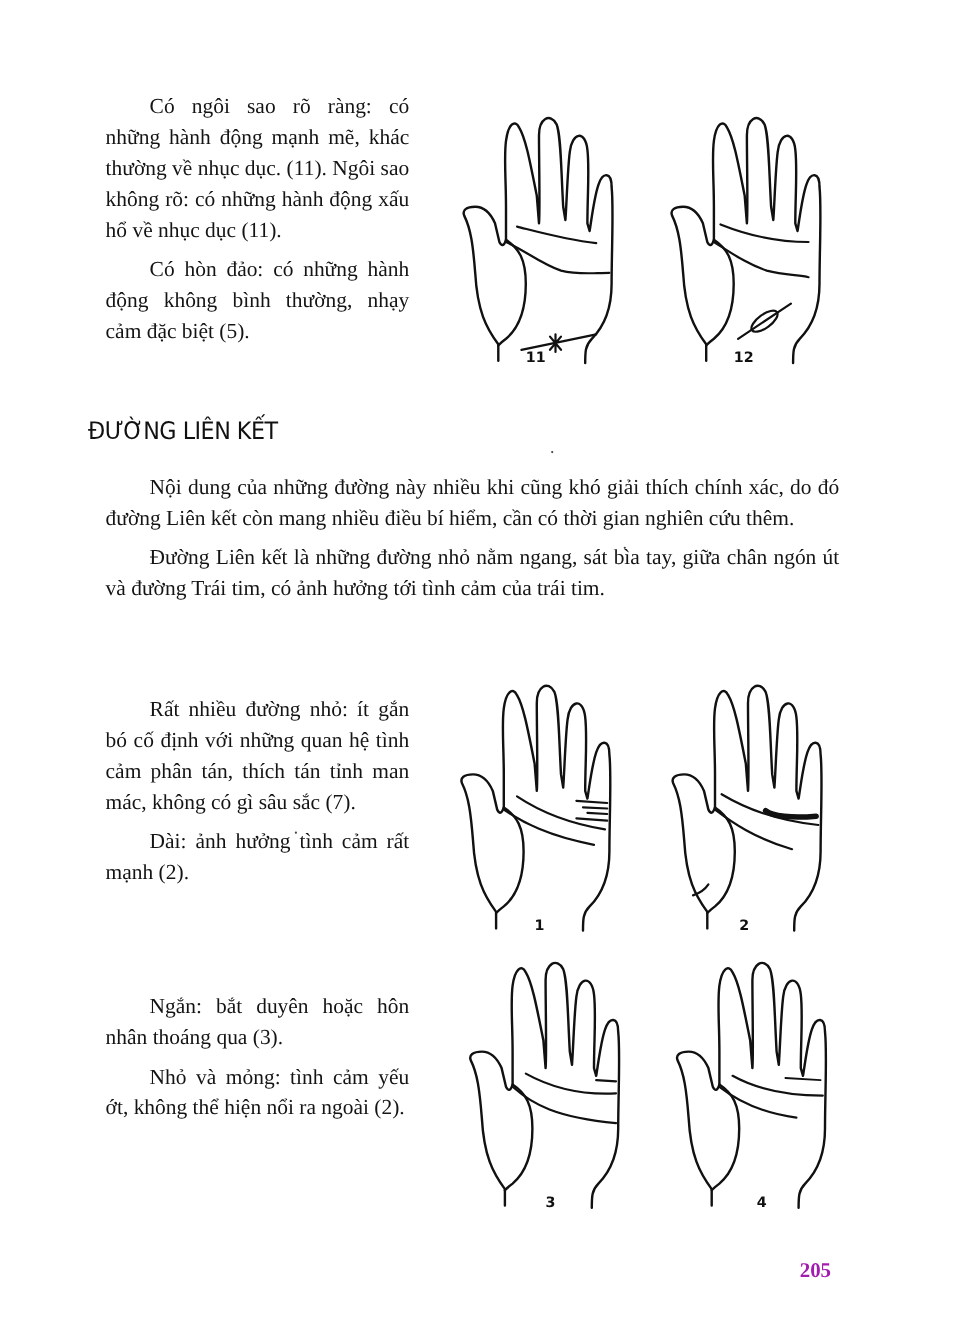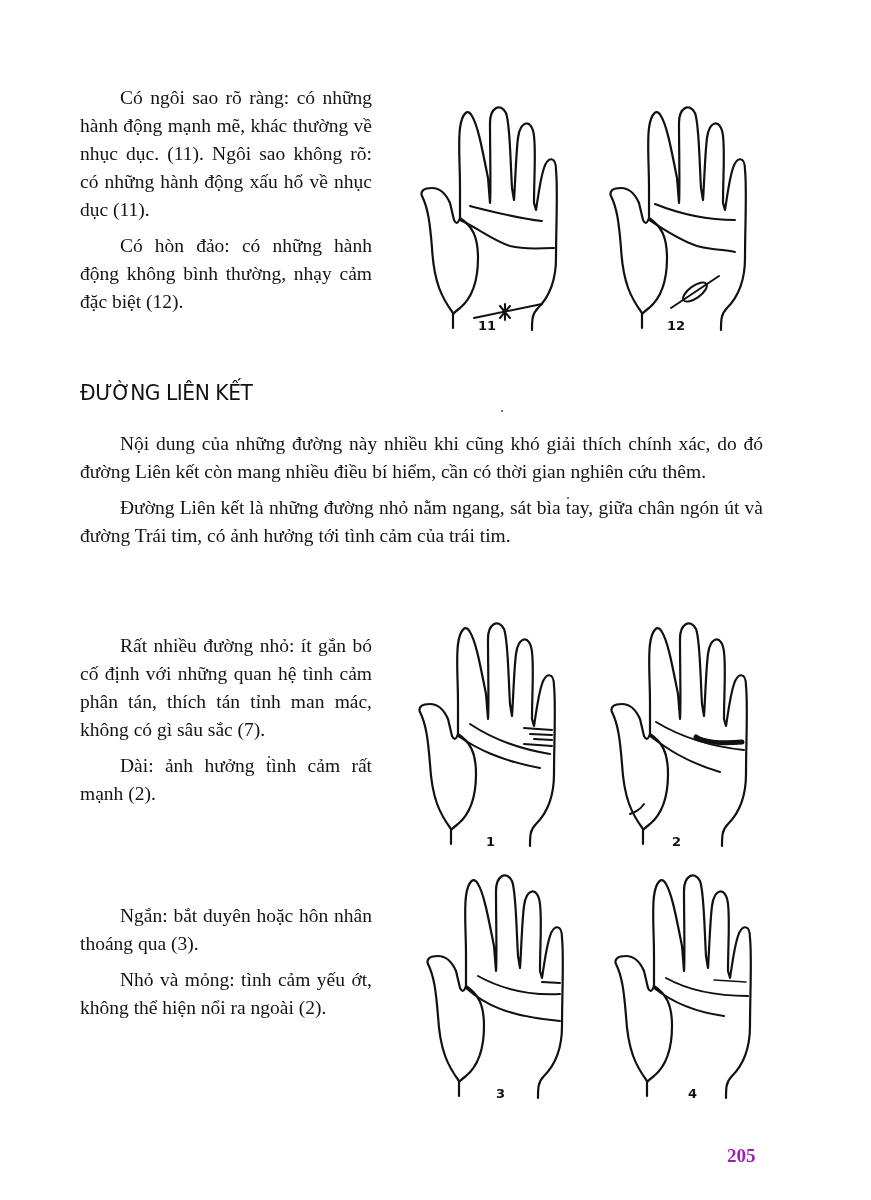--- a/index.html
+++ b/index.html
@@ -5,21 +5,21 @@
   html, body { margin: 0; padding: 0; background: #ffffff; }
   body { width: 871px; height: 1200px; position: relative; overflow: hidden; color: #111; }
   .para {
     position: absolute;
     font-family: "Liberation Serif", "DejaVu Serif", serif;
     font-size: 19.5px;
     line-height: 28px;
     text-align: justify;
     color: #141414;
   }
-  .para p { margin: 0 0 8px 0; text-indent: 40px; }
+  .para p { margin: 0 0 8px 16px; text-indent: 40px; }
   .heading {
     position: absolute;
     left: 80px; top: 380px;
     font-family: "DejaVu Sans", "Liberation Sans", sans-serif;
     font-size: 22px;
     letter-spacing: -0.5px;
     transform: scaleX(0.92);
     transform-origin: left;
     color: #111;
   }
@@ -57,21 +57,21 @@
                C118,90 120,72 124,60 C128,48 136,48 136,62 C138,80 136,120 136,150
                C136,175 128,190 118,200 C112,206 112,212 112,222"></path>
 
       <path d="M40,110 C52,118 58,128 58,150 C58,175 52,190 40,200 C36,203 34,205 33,206"></path>
     </g>
   </defs>
 </svg>
 
 <div class="para" style="left:80px; top:84px; width:292px;">
   <p>Có ngôi sao rõ ràng: có những hành động mạnh mẽ, khác thường về nhục dục. (11). Ngôi sao không rõ: có những hành động xấu hổ về nhục dục (11).</p>
-  <p>Có hòn đảo: có những hành động không bình thường, nhạy cảm đặc biệt (12).</p>
+  <p>Có hòn đảo: có những hành động không bình thường, nhạy cảm đặc biệt (5).</p>
 </div>
 
 <div class="figure" style="left:416px; top:100px;">
   <svg width="150" height="235" viewBox="-4 -8 150 235">
     <use href="#hand-outline"></use>
     <g fill="none" stroke="#111" stroke-width="2" stroke-linecap="round">
       <path d="M50,98 C70,103 95,110 122,113"></path>
       <path d="M40,112 C58,120 72,132 90,138 C106,142 120,140 134,140"></path>
       <path d="M54,210 L122,196"></path>
       <path d="M80,198 L90,210 M80,210 L90,198 M85,196 L85,212"></path>

